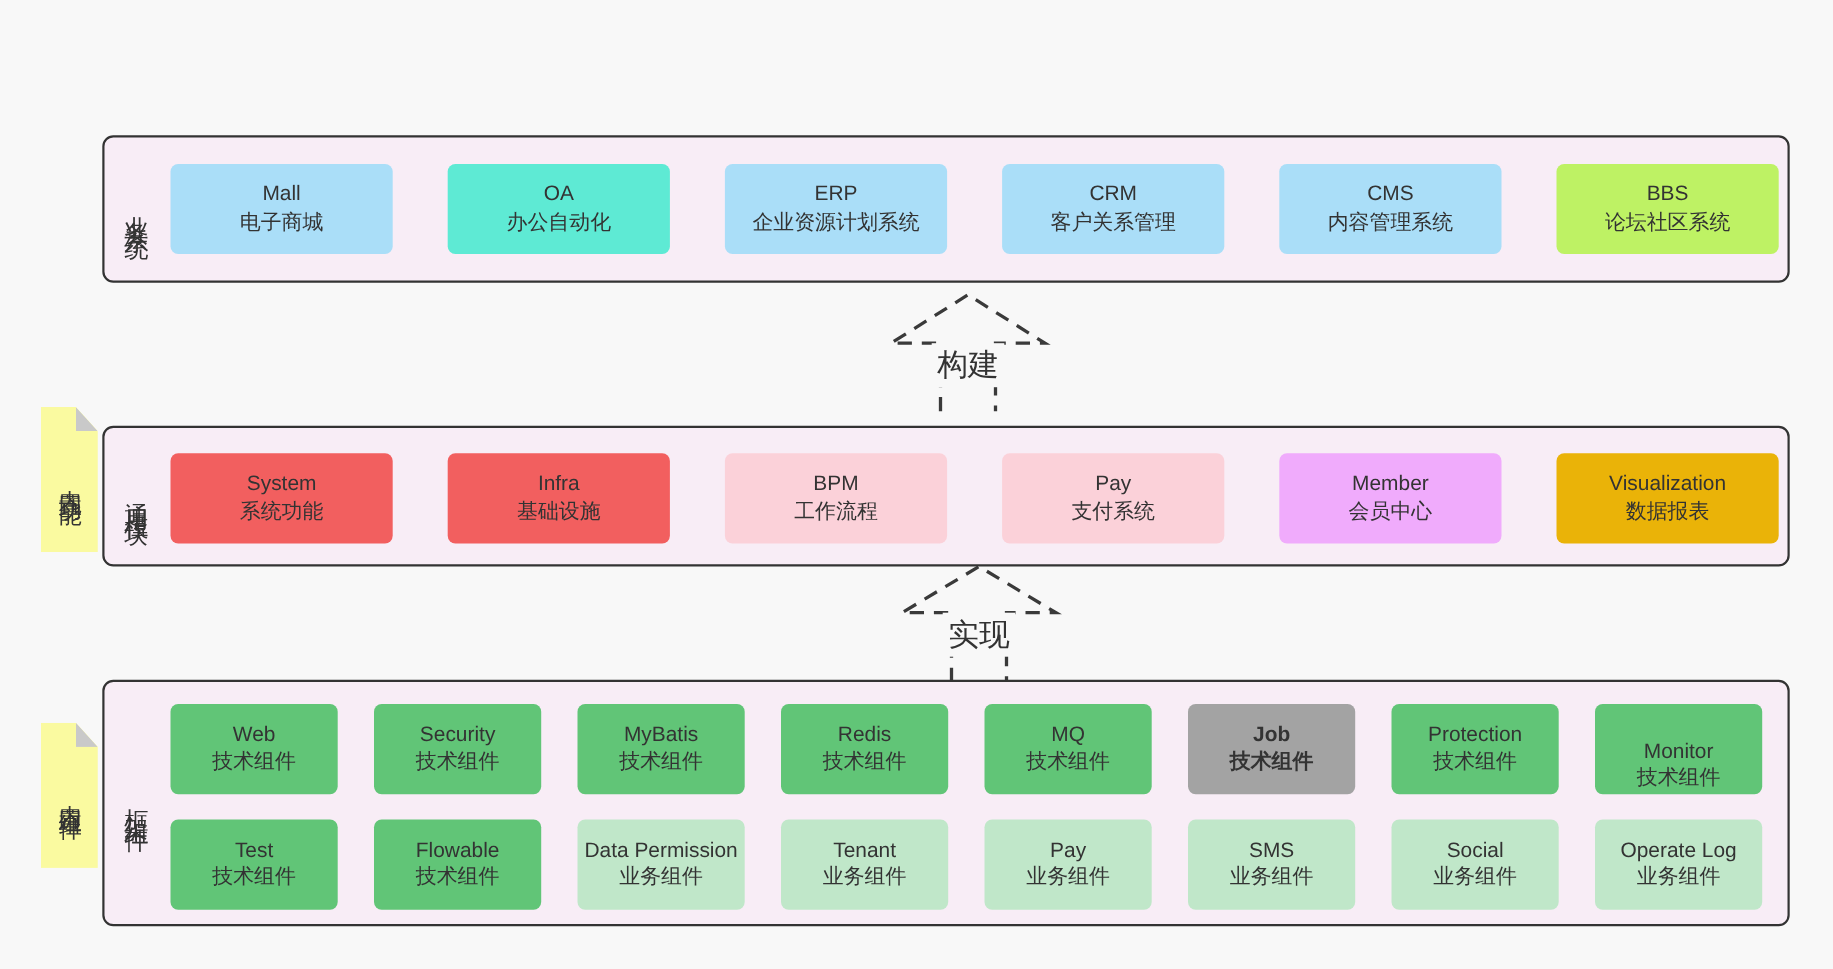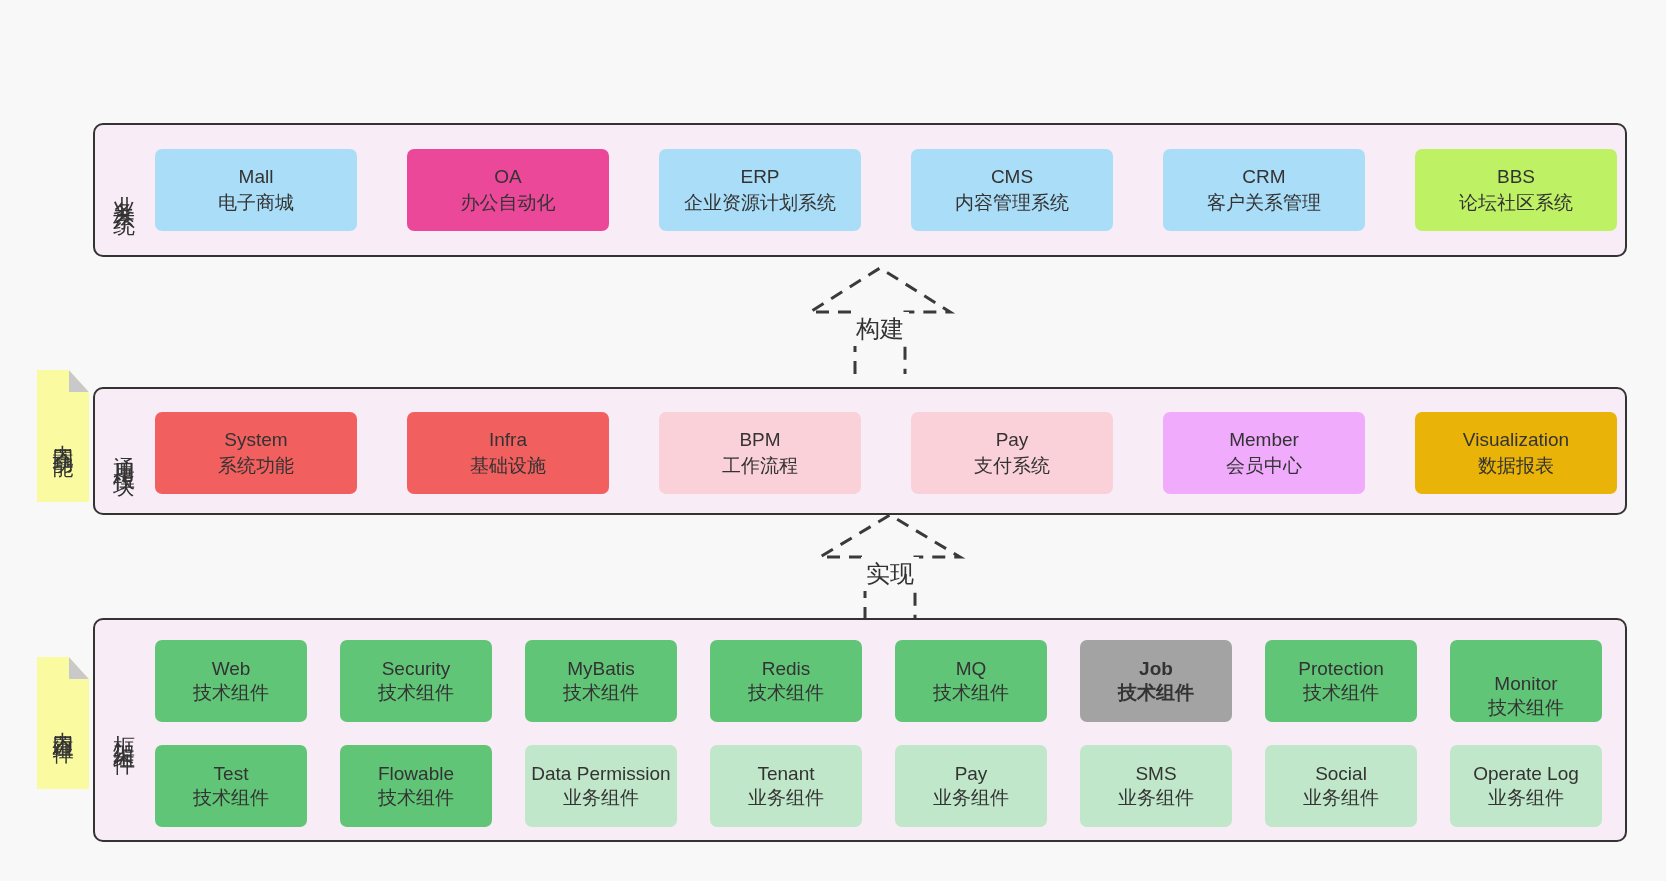--- a/index.html
+++ b/index.html
@@ -65,21 +65,21 @@
   
   .arrow-svg{position:absolute;z-index:1;}
   #arrow1{left:800px;top:260px;}
   #arrow2{left:810px;top:505px;}
   .arrow-path{
     fill:none;stroke:#3a3a3a;stroke-width:3;
     stroke-dasharray:13 9;stroke-linejoin:miter;
   }
   .arrow-label{
     position:absolute;transform:translateX(-50%);
-    background:#f8f8f8;font-size:24px;padding:1px 5px;color:#333333;z-index:3;
+    background:#f8f8f8;font-size:28px;padding:1px 5px;color:#333333;z-index:3;
     white-space:nowrap;
   }
   #arrow1-label{left:880px;top:312px;}
   #arrow2-label{left:890px;top:557px;}
 </style>
 </head>
 <body>
 
 <div class="canvas">
 
@@ -102,35 +102,35 @@
   </svg>
   <div class="arrow-label" id="arrow2-label">实现</div>
 
   <section class="band" id="band1">
     <div class="band-label">业务系统</div>
     <div class="boxes six">
       <div class="box w6" style="background: rgb(170, 222, 248);">
         <span>Mall</span>
         <span>电子商城</span>
       </div>
-      <div class="box w6" style="background: #ec4899;">
+      <div class="box w6" style="background: #5eead4;">
         <span>OA</span>
         <span>办公自动化</span>
       </div>
       <div class="box w6" style="background: rgb(170, 222, 248);">
         <span>ERP</span>
         <span>企业资源计划系统</span>
       </div>
       <div class="box w6" style="background: rgb(170, 222, 248);">
+        <span>CRM</span>
+        <span>客户关系管理</span>
+      </div>
+      <div class="box w6" style="background: rgb(170, 222, 248);">
         <span>CMS</span>
         <span>内容管理系统</span>
-      </div>
-      <div class="box w6" style="background: rgb(170, 222, 248);">
-        <span>CRM</span>
-        <span>客户关系管理</span>
       </div>
       <div class="box w6" style="background: #bef264;">
         <span>BBS</span>
         <span>论坛社区系统</span>
       </div>
     </div>
   </section>
 
   <section class="band" id="band2">
     <div class="band-label">通用模块</div>

